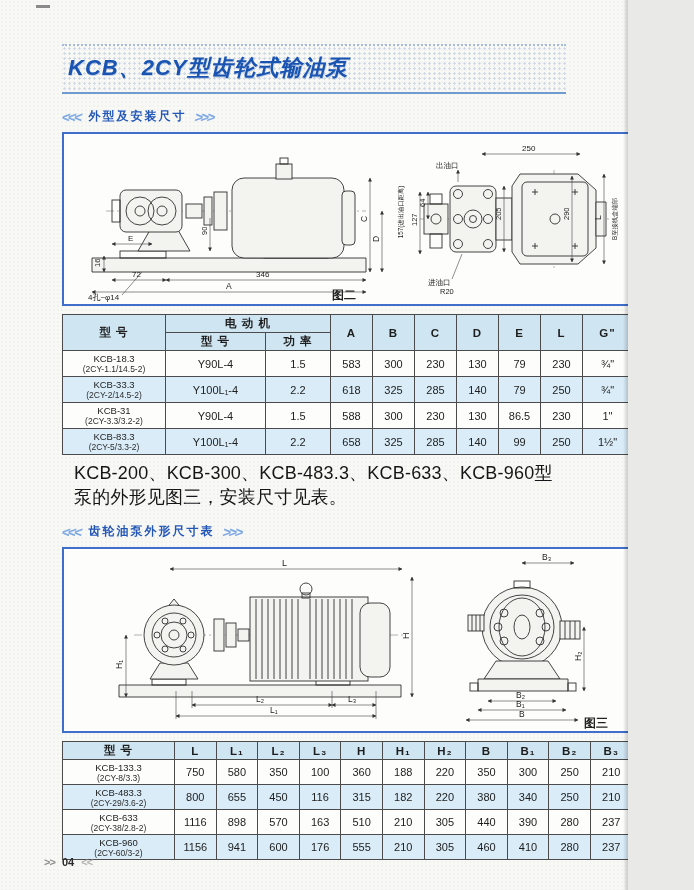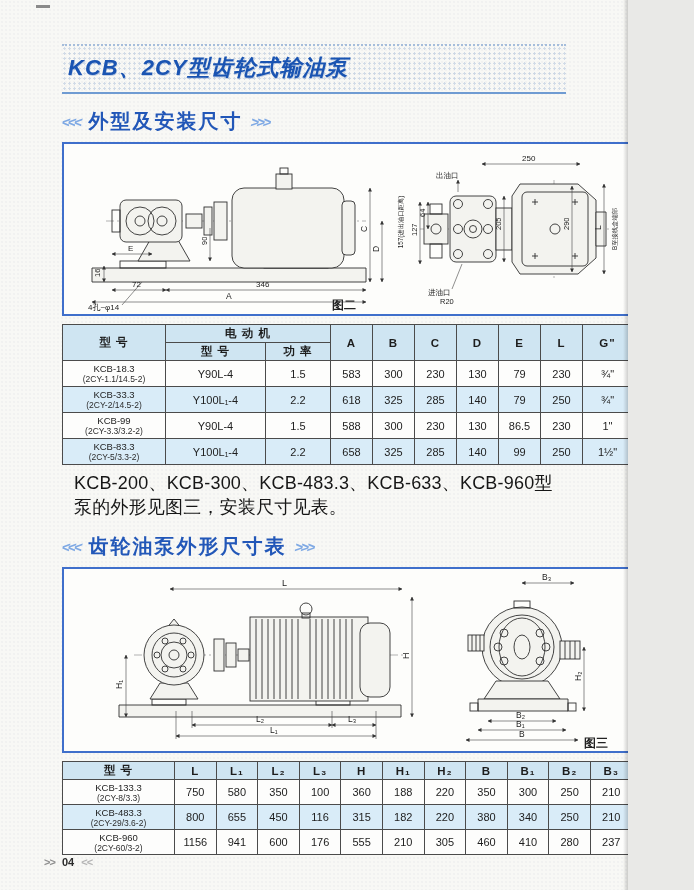--- a/index.html
+++ b/index.html
@@ -16,21 +16,21 @@
   .title-band { position:relative; padding:7px 4px 9px 6px; margin-bottom:14px;
     background-image: radial-gradient(circle, rgba(110,145,195,0.28) 1px, transparent 1.1px);
     background-size:5px 5px;
     border-top:2px dotted #a5bddb; border-bottom:2px solid #6f9bd2; }
   .main-title { font-size:22px; font-weight:bold; font-style:italic; color:#1a54b2; letter-spacing:1px;
     text-shadow:0.5px 0.5px 0 rgba(26,84,178,0.25); }
 
   
   .sec-heading { display:flex; align-items:center; gap:8px; margin:14px 0 7px 0; }
   .sec-arrows { color:#7fa9e4; font-weight:bold; font-size:14px; letter-spacing:-2px; transform:skewX(-12deg); }
-  .sec-text { color:#2257b8; font-weight:bold; font-size:20px; letter-spacing:2px; }
+  .sec-text { color:#2257b8; font-weight:bold; font-size:12px; letter-spacing:2px; }
 
   
   .fig-box { width:570px; border:2px solid #3f6fcb; background:#fdfdfb; margin-bottom:8px; }
   .fig-box svg { display:block; }
 
   
   table { width:570px; border-collapse:collapse; table-layout:fixed; background:#fdfdfc; }
   th, td { border:1px solid #4b4b4b; text-align:center; vertical-align:middle; padding:1px 0;
            color:#1d1d1d; }
   thead th { background:#cfe5f2; font-size:11.5px; font-weight:bold; letter-spacing:1px; height:17px; }
@@ -233,21 +233,21 @@
             <td>618</td>
             <td>325</td>
             <td>285</td>
             <td>140</td>
             <td>79</td>
             <td>250</td>
             <td>¾"</td>
           </tr>
           <tr>
             <td class="model-cell">
-              <div class="m1">KCB-99</div>
+              <div class="m1">KCB-31</div>
               <div class="m2">(2CY-3.3/3.2-2)</div>
             </td>
             <td>Y90L-4</td>
             <td>1.5</td>
             <td>588</td>
             <td>300</td>
             <td>230</td>
             <td>130</td>
             <td>86.5</td>
             <td>230</td>
@@ -434,20 +434,37 @@
             <td>315</td>
             <td>182</td>
             <td>220</td>
             <td>380</td>
             <td>340</td>
             <td>250</td>
             <td>210</td>
           </tr>
           <tr>
             <td class="model-cell">
+              <div class="m1">KCB-633</div>
+              <div class="m2">(2CY-38/2.8-2)</div>
+            </td>
+            <td>1116</td>
+            <td>898</td>
+            <td>570</td>
+            <td>163</td>
+            <td>510</td>
+            <td>210</td>
+            <td>305</td>
+            <td>440</td>
+            <td>390</td>
+            <td>280</td>
+            <td>237</td>
+          </tr>
+          <tr>
+            <td class="model-cell">
               <div class="m1">KCB-960</div>
               <div class="m2">(2CY-60/3-2)</div>
             </td>
             <td>1156</td>
             <td>941</td>
             <td>600</td>
             <td>176</td>
             <td>555</td>
             <td>210</td>
             <td>305</td>

